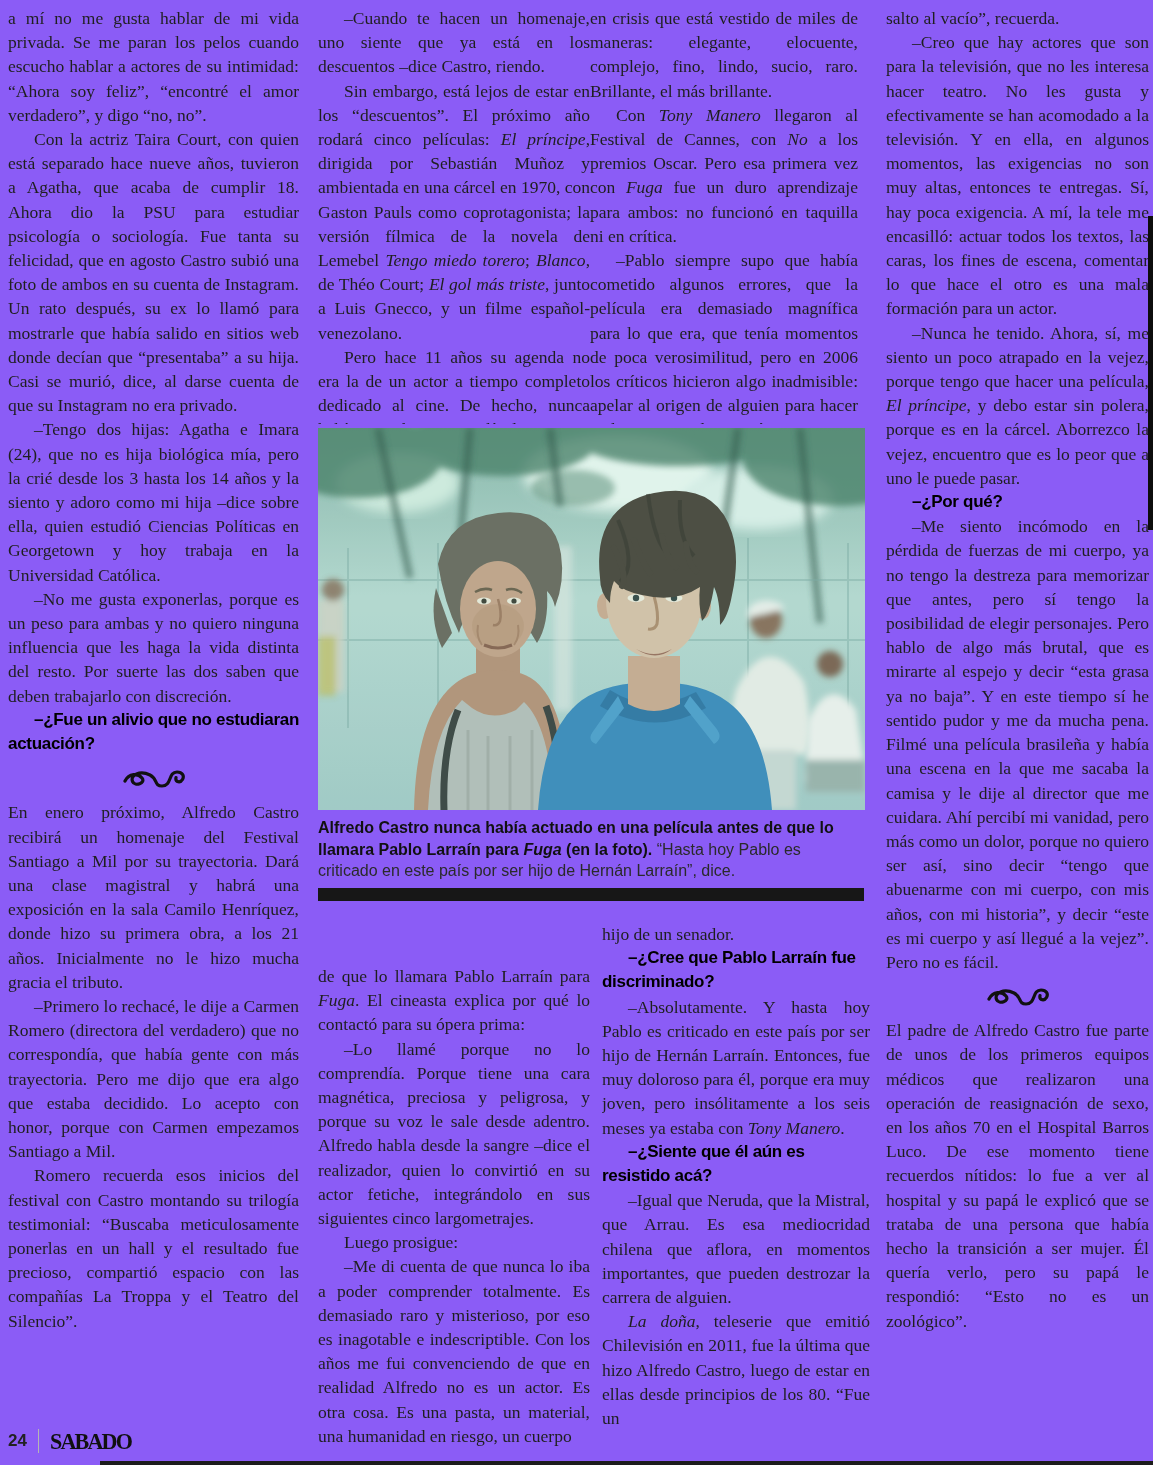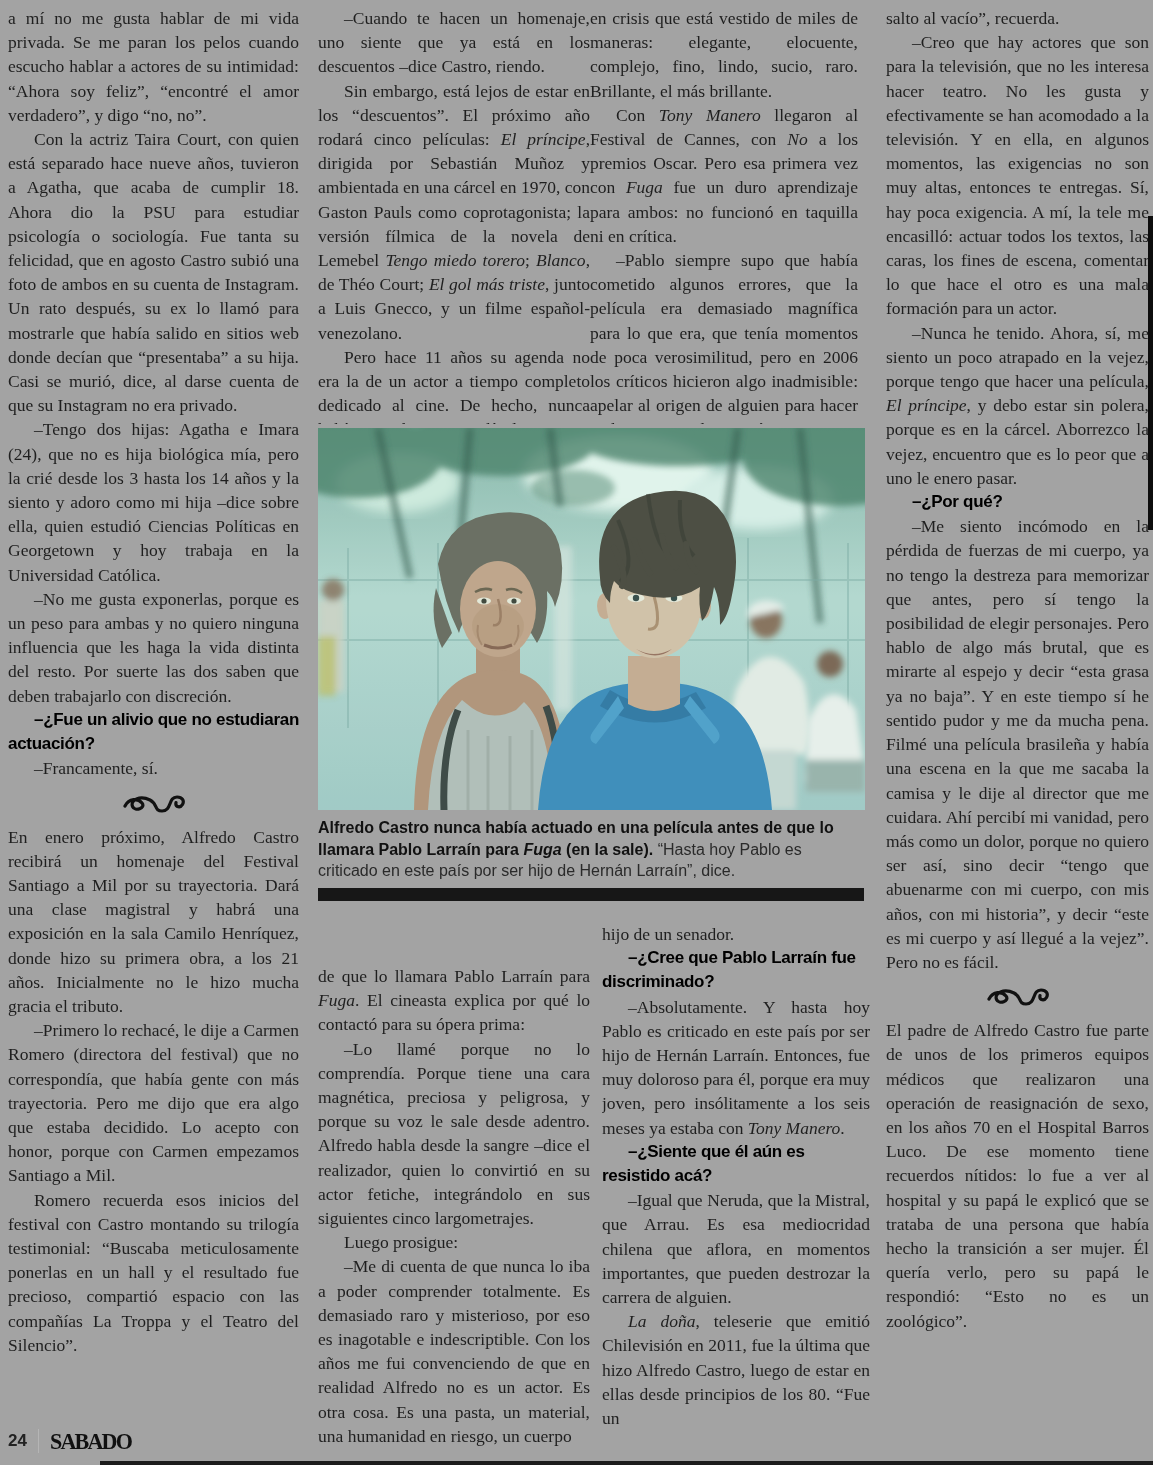--- a/index.html
+++ b/index.html
@@ -1,20 +1,20 @@
 <!DOCTYPE html>
 <html lang="es"><head>
 <meta charset="utf-8">
 <style>
   html,body{margin:0;padding:0;background:#e9e9e9;}
   .page{
     position:relative;
     width:1153px;height:1465px;
     margin:0 auto;
-    background:#a3a3a3;
+    background:#8b5cf6;
     overflow:hidden;
     font-family:"Liberation Serif", serif;
     color:#1b1b1b;
   }
   .col{position:absolute;overflow:hidden;}
   .col p{
     margin:0;
     font:17.5px/24.2px "Liberation Serif", serif;
     text-align:justify;
     color:#1f1f1f;
@@ -72,28 +72,27 @@
 <body>
 
 <div class="page">
 
   <div class="col" id="col1" style="left:8px;top:6px;width:291px;height:1424px;">
       <p class="body"><span>a mí no me gusta hablar de mi vida privada. Se me paran los pelos cuando escucho hablar a actores de su intimidad: “Ahora soy feliz”, “encontré el amor verdadero”, y digo “no, no”.</span></p>
       <p class="body ind"><span>Con la actriz Taira Court, con quien está separado hace nueve años, tuvieron a Agatha, que acaba de cumplir 18. Ahora dio la PSU para estudiar psicología o sociología. Fue tanta su felicidad, que en agosto Castro subió una foto de ambos en su cuenta de Instagram. Un rato después, su ex lo llamó para mostrarle que había salido en sitios web donde decían que “presentaba” a su hija. Casi se murió, dice, al darse cuenta de que su Instagram no era privado.</span></p>
       <p class="body ind"><span>–Tengo dos hijas: Agatha e Imara (24), que no es hija biológica mía, pero la crié desde los 3 hasta los 14 años y la siento y adoro como mi hija –dice sobre ella, quien estudió Ciencias Políticas en Georgetown y hoy trabaja en la Universidad Católica.</span></p>
       <p class="body ind"><span>–No me gusta exponerlas, porque es un peso para ambas y no quiero ninguna influencia que les haga la vida distinta del resto. Por suerte las dos saben que deben trabajarlo con discreción.</span></p>
       <p class="question ind"><span>–¿Fue un alivio que no estudiaran actuación?</span></p>
-      <p class="body ind"><span>–Francamente, sí.</span></p>
   <div class="ornament">
     <svg width="62" height="26" viewBox="0 0 62 26" aria-hidden="true">
       <path d="M2 15 C6 7 15 7 19 12 C23 17 12 21 9.5 15.5 C7 9 17 4 27 9 C35 13 31 20 39 20 C49 20 45 6 54 6 C59.5 6 61.5 10 59.5 13.5 C57.5 17 52 16.5 53 11.5" fill="none" stroke="#111111" stroke-width="3.2" stroke-linecap="round"></path>
     </svg>
   </div>
 <p class="body"><span>En enero próximo, Alfredo Castro recibirá un homenaje del Festival Santiago a Mil por su trayectoria. Dará una clase magistral y habrá una exposición en la sala Camilo Henríquez, donde hizo su primera obra, a los 21 años. Inicialmente no le hizo mucha gracia el tributo.</span></p>
-      <p class="body ind"><span>–Primero lo rechacé, le dije a Carmen Romero (directora del festival) que no correspondía, que había gente con más trayectoria. Pero me dijo que era algo que estaba decidido. Lo acepto con honor, porque con Carmen empezamos Santiago a Mil.</span></p>
+      <p class="body ind"><span>–Primero lo rechacé, le dije a Carmen Romero (directora del verdadero) que no correspondía, que había gente con más trayectoria. Pero me dijo que era algo que estaba decidido. Lo acepto con honor, porque con Carmen empezamos Santiago a Mil.</span></p>
       <p class="body ind"><span>Romero recuerda esos inicios del festival con Castro montando su trilogía testimonial: “Buscaba meticulosamente ponerlas en un hall y el resultado fue precioso, compartió espacio con las compañías La Troppa y el Teatro del Silencio”.</span></p>
     </div>
 
   <div class="col" id="col2-top" style="left:318px;top:6px;width:272px;height:418px;">
       <p class="body ind"><span>–Cuando te hacen un homenaje, uno siente que ya está en los descuentos –dice Castro, riendo.</span></p>
       <p class="body ind"><span>Sin embargo, está lejos de estar en los “descuentos”. El próximo año rodará cinco películas: </span><span class="it">El príncipe</span><span>, dirigida por Sebastián Muñoz y ambientada en una cárcel en 1970, con Gaston Pauls como coprotagonista; la versión fílmica de la novela de Lemebel </span><span class="it">Tengo miedo torero</span><span>; </span><span class="it">Blanco</span><span>, de Théo Court; </span><span class="it">El gol más triste</span><span>, junto a Luis Gnecco, y un filme español-venezolano.</span></p>
       <p class="body ind"><span>Pero hace 11 años su agenda no era la de un actor a tiempo completo dedicado al cine. De hecho, nunca había actuado en una película antes</span></p>
     </div>
 
   <figure class="photo" style="margin:0;">
@@ -190,21 +189,21 @@
         <path d="M336 168 q5 18 3 28 q-2 6 -9 5" stroke="#b08a68" stroke-width="3" fill="none"></path>
         <path d="M318 221 q18 10 36 0 q-16 13 -36 0 z" fill="#9c6a56"></path>
         <path d="M282 150 q-8 -72 54 -85 q62 -12 78 40 q8 26 0 62 q-4 22 -12 30 q0 -26 -6 -38 q-4 26 -12 34 q-4 -18 -2 -34 q-24 16 -58 8 q-20 -4 -28 -14 q-4 10 -4 22 q-10 -10 -10 -25 z" fill="#4a4034"></path>
         <path d="M300 92 q20 46 2 62 M330 66 q6 50 22 62 M362 72 q-2 40 14 56" stroke="#362e24" stroke-width="4" fill="none" opacity="0.6"></path>
         <path d="M296 120 q14 28 8 38 M316 112 q10 26 16 33 M344 108 q4 22 14 31 M368 116 q2 20 10 27" stroke="#4a4034" stroke-width="6" fill="none" stroke-linecap="round"></path>
       </g>
       <rect width="547" height="382" fill="#6fd6d8" opacity="0.10"></rect>
     </svg>
   </figure>
 
-  <div class="caption"><span class="bd">Alfredo Castro nunca había actuado en una película antes de que lo llamara Pablo Larraín para </span><span class="it bd">Fuga</span><span class="bd">  (en la sale). </span><span>“Hasta hoy Pablo es criticado en este país por ser hijo de Hernán Larraín”, dice.</span></div>
+  <div class="caption"><span class="bd">Alfredo Castro nunca había actuado en una película antes de que lo llamara Pablo Larraín para </span><span class="it bd">Fuga</span><span class="bd">  (en la foto). </span><span>“Hasta hoy Pablo es criticado en este país por ser hijo de Hernán Larraín”, dice.</span></div>
 
   <div class="black-bar"></div>
 
   <div class="col" id="col2-bottom" style="left:318px;top:964px;width:272px;height:530px;">
       <p class="body"><span>de que lo llamara Pablo Larraín para </span><span class="it">Fuga</span><span>. El cineasta explica por qué lo contactó para su ópera prima:</span></p>
       <p class="body ind"><span>–Lo llamé porque no lo comprendía. Porque tiene una cara magnética, preciosa y peligrosa, y porque su voz le sale desde adentro. Alfredo habla desde la sangre –dice el realizador, quien lo convirtió en su actor fetiche, integrándolo en sus siguientes cinco largometrajes.</span></p>
       <p class="body ind"><span>Luego prosigue:</span></p>
       <p class="body ind"><span>–Me di cuenta de que nunca lo iba a poder comprender totalmente. Es demasiado raro y misterioso, por eso es inagotable e indescriptible. Con los años me fui convenciendo de que en realidad Alfredo no es un actor. Es otra cosa. Es una pasta, un material, una humanidad en riesgo, un cuerpo</span></p>
     </div>
 
@@ -219,21 +218,21 @@
       <p class="question ind"><span>–¿Cree que Pablo Larraín fue discriminado?</span></p>
       <p class="body ind"><span>–Absolutamente. Y hasta hoy Pablo es criticado en este país por ser hijo de Hernán Larraín. Entonces, fue muy doloroso para él, porque era muy joven, pero insólitamente a los seis meses ya estaba con </span><span class="it">Tony Manero</span><span>.</span></p>
       <p class="question ind"><span>–¿Siente que él aún es resistido acá?</span></p>
       <p class="body ind"><span>–Igual que Neruda, que la Mistral, que Arrau. Es esa mediocridad chilena que aflora, en momentos importantes, que pueden destrozar la carrera de alguien.</span></p>
       <p class="body ind"><span class="it">La doña</span><span>, teleserie que emitió Chilevisión en 2011, fue la última que hizo Alfredo Castro, luego de estar en ellas desde principios de los 80. “Fue un</span></p>
     </div>
 
   <div class="col" id="col4" style="left:886px;top:6px;width:263px;height:1446px;">
       <p class="body"><span>salto al vacío”, recuerda.</span></p>
       <p class="body ind"><span>–Creo que hay actores que son para la televisión, que no les interesa hacer teatro. No les gusta y efectivamente se han acomodado a la televisión. Y en ella, en algunos momentos, las exigencias no son muy altas, entonces te entregas. Sí, hay poca exigencia. A mí, la tele me encasilló: actuar todos los textos, las caras, los fines de escena, comentar lo que hace el otro es una mala formación para un actor.</span></p>
-      <p class="body ind"><span>–Nunca he tenido. Ahora, sí, me siento un poco atrapado en la vejez, porque tengo que hacer una película, </span><span class="it">El príncipe</span><span>, y debo estar sin polera, porque es en la cárcel. Aborrezco la vejez, encuentro que es lo peor que a uno le enero pasar.</span></p>
+      <p class="body ind"><span>–Nunca he tenido. Ahora, sí, me siento un poco atrapado en la vejez, porque tengo que hacer una película, </span><span class="it">El príncipe</span><span>, y debo estar sin polera, porque es en la cárcel. Aborrezco la vejez, encuentro que es lo peor que a uno le puede pasar.</span></p>
       <p class="question ind"><span>–¿Por qué?</span></p>
       <p class="body ind"><span>–Me siento incómodo en la pérdida de fuerzas de mi cuerpo, ya no tengo la destreza para memorizar que antes, pero sí tengo la posibilidad de elegir personajes. Pero hablo de algo más brutal, que es mirarte al espejo y decir “esta grasa ya no baja”. Y en este tiempo sí he sentido pudor y me da mucha pena. Filmé una película brasileña y había una escena en la que me sacaba la camisa y le dije al director que me cuidara. Ahí percibí mi vanidad, pero más como un dolor, porque no quiero ser así, sino decir “tengo que abuenarme con mi cuerpo, con mis años, con mi historia”, y decir “este es mi cuerpo y así llegué a la vejez”. Pero no es fácil.</span></p>
   <div class="ornament">
     <svg width="62" height="26" viewBox="0 0 62 26" aria-hidden="true">
       <path d="M2 15 C6 7 15 7 19 12 C23 17 12 21 9.5 15.5 C7 9 17 4 27 9 C35 13 31 20 39 20 C49 20 45 6 54 6 C59.5 6 61.5 10 59.5 13.5 C57.5 17 52 16.5 53 11.5" fill="none" stroke="#111111" stroke-width="3.2" stroke-linecap="round"></path>
     </svg>
   </div>
 <p class="body"><span>El padre de Alfredo Castro fue parte de unos de los primeros equipos médicos que realizaron una operación de reasignación de sexo, en los años 70 en el Hospital Barros Luco. De ese momento tiene recuerdos nítidos: lo fue a ver al hospital y su papá le explicó que se trataba de una persona que había hecho la transición a ser mujer. Él quería verlo, pero su papá le respondió: “Esto no es un zoológico”.</span></p>
     </div>
 

